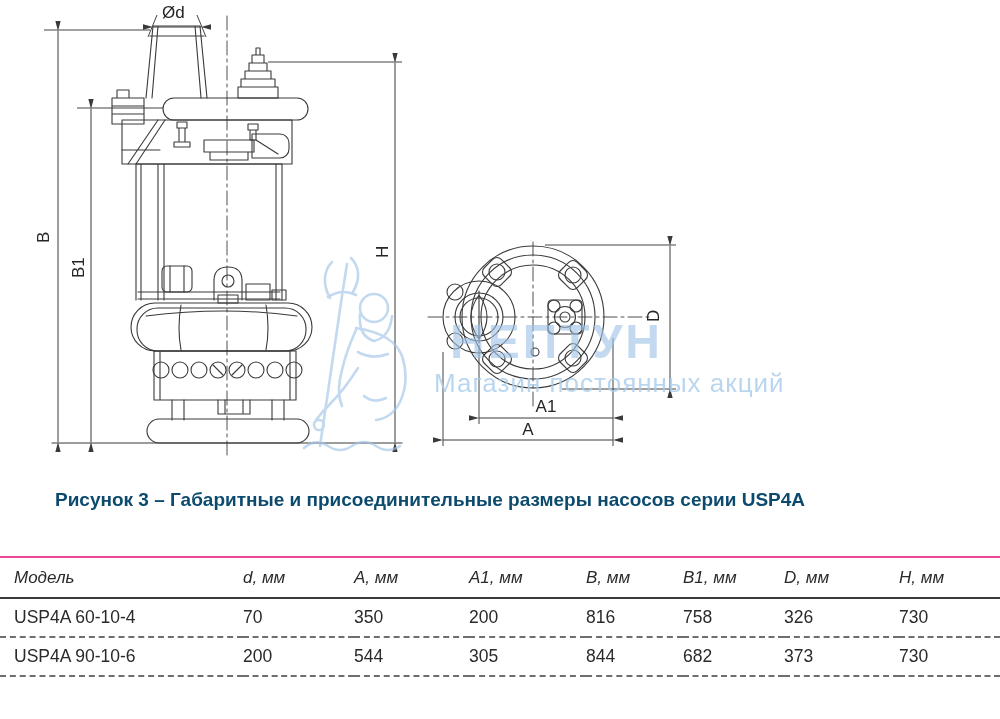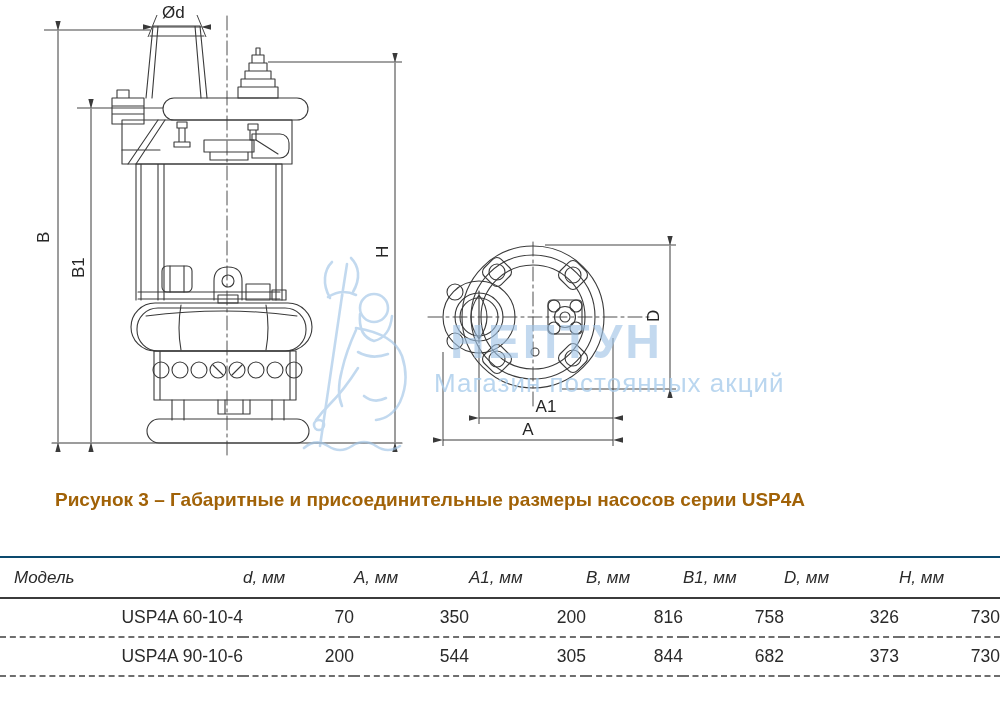--- a/index.html
+++ b/index.html
@@ -12,27 +12,27 @@
   .cl{fill:none;stroke:#3a3a3a;stroke-width:0.9;stroke-dasharray:14 4 3 4;}
   .ext{stroke:#3a3a3a;stroke-width:0.95;fill:none;}
   .dim{stroke:#3a3a3a;stroke-width:1;fill:none;}
   .dimlbl{font-family:"Liberation Sans",sans-serif;font-size:17px;fill:#262626;}
   .wm-big{font-family:"Liberation Sans",sans-serif;font-weight:700;font-size:48px;
           letter-spacing:3px;fill:#9fc3e6;opacity:0.62;}
   .wm-sub{font-family:"Liberation Sans",sans-serif;font-size:26px;letter-spacing:1px;
           fill:#a9cdec;opacity:0.8;}
   .wm-fig{fill:none;stroke:#a3c6e7;stroke-width:2.6;stroke-linecap:round;
           stroke-linejoin:round;opacity:0.65;}
-  .caption{position:absolute;left:55px;top:489px;font-size:19px;font-weight:700;color:#a16207;}
+  .caption{position:absolute;left:55px;top:489px;font-size:19px;font-weight:700;color:#0c4a6e;}
   
   table.dims{position:absolute;left:0;top:556px;width:1000px;border-collapse:collapse;
-             border-top:2px solid #0c4a6e;table-layout:fixed;}
+             border-top:2px solid #ec4899;table-layout:fixed;}
   table.dims th{font-style:italic;font-weight:400;font-size:17px;text-align:left;
                 height:39px;border-bottom:2px solid #3b3b3b;color:#2a2a2a;vertical-align:middle;padding:0;}
-  table.dims td{font-size:17.5px;text-align:right;height:37px;color:#2a2a2a;
+  table.dims td{font-size:17.5px;text-align:left;height:37px;color:#2a2a2a;
                 border-bottom:2px dashed #6e6e6e;vertical-align:middle;padding:0;}
   table.dims th:first-child,table.dims td:first-child{padding-left:14px;}
 </style>
 </head>
 <body>
 
 <div class="page">
 
   <div class="drawing">
     <svg width="1000" height="480" viewBox="0 0 1000 480">

